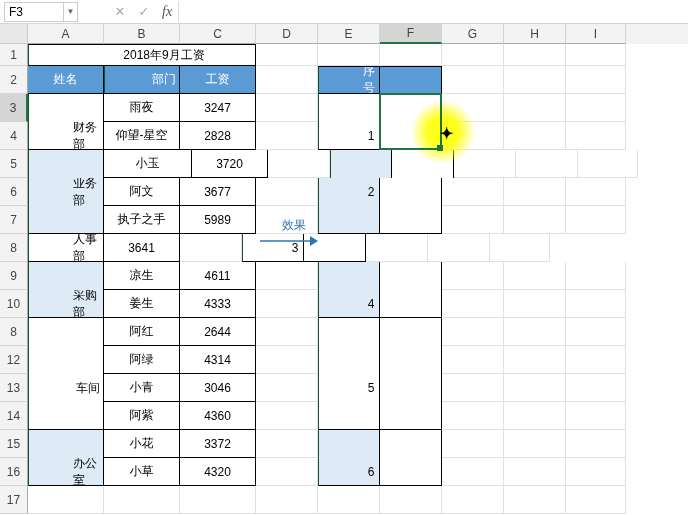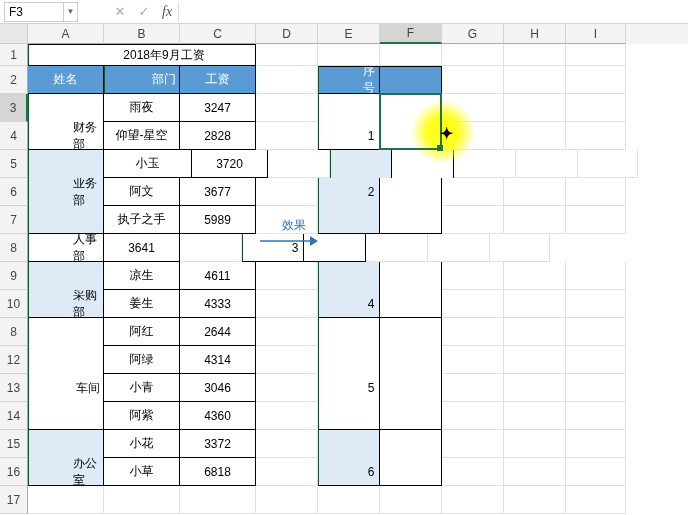--- a/index.html
+++ b/index.html
@@ -262,21 +262,21 @@
     <div class="cell tb-r" style="width:62px;border-bottom:none"></div>
     <div class="cell" style="width:62px"></div>
     <div class="cell" style="width:62px"></div>
     <div class="cell" style="width:60px"></div>
   </div>
 
   <div class="row" style="height:28px">
     <div class="row-h">16</div>
     <div class="cell alt tb-l tb-r tb-b" style="width:76px">办公室</div>
     <div class="cell tb-r tb-b" style="width:76px">小草</div>
-    <div class="cell tb-r tb-b" style="width:76px">6818</div>
+    <div class="cell tb-r tb-b" style="width:76px">4320</div>
     <div class="cell" style="width:62px"></div>
     <div class="cell alt tb-l tb-r tb-b" style="width:62px">6</div>
     <div class="cell tb-r tb-b" style="width:62px"></div>
     <div class="cell" style="width:62px"></div>
     <div class="cell" style="width:62px"></div>
     <div class="cell" style="width:60px"></div>
   </div>
 
   <div class="row" style="height:28px">
     <div class="row-h">17</div>

